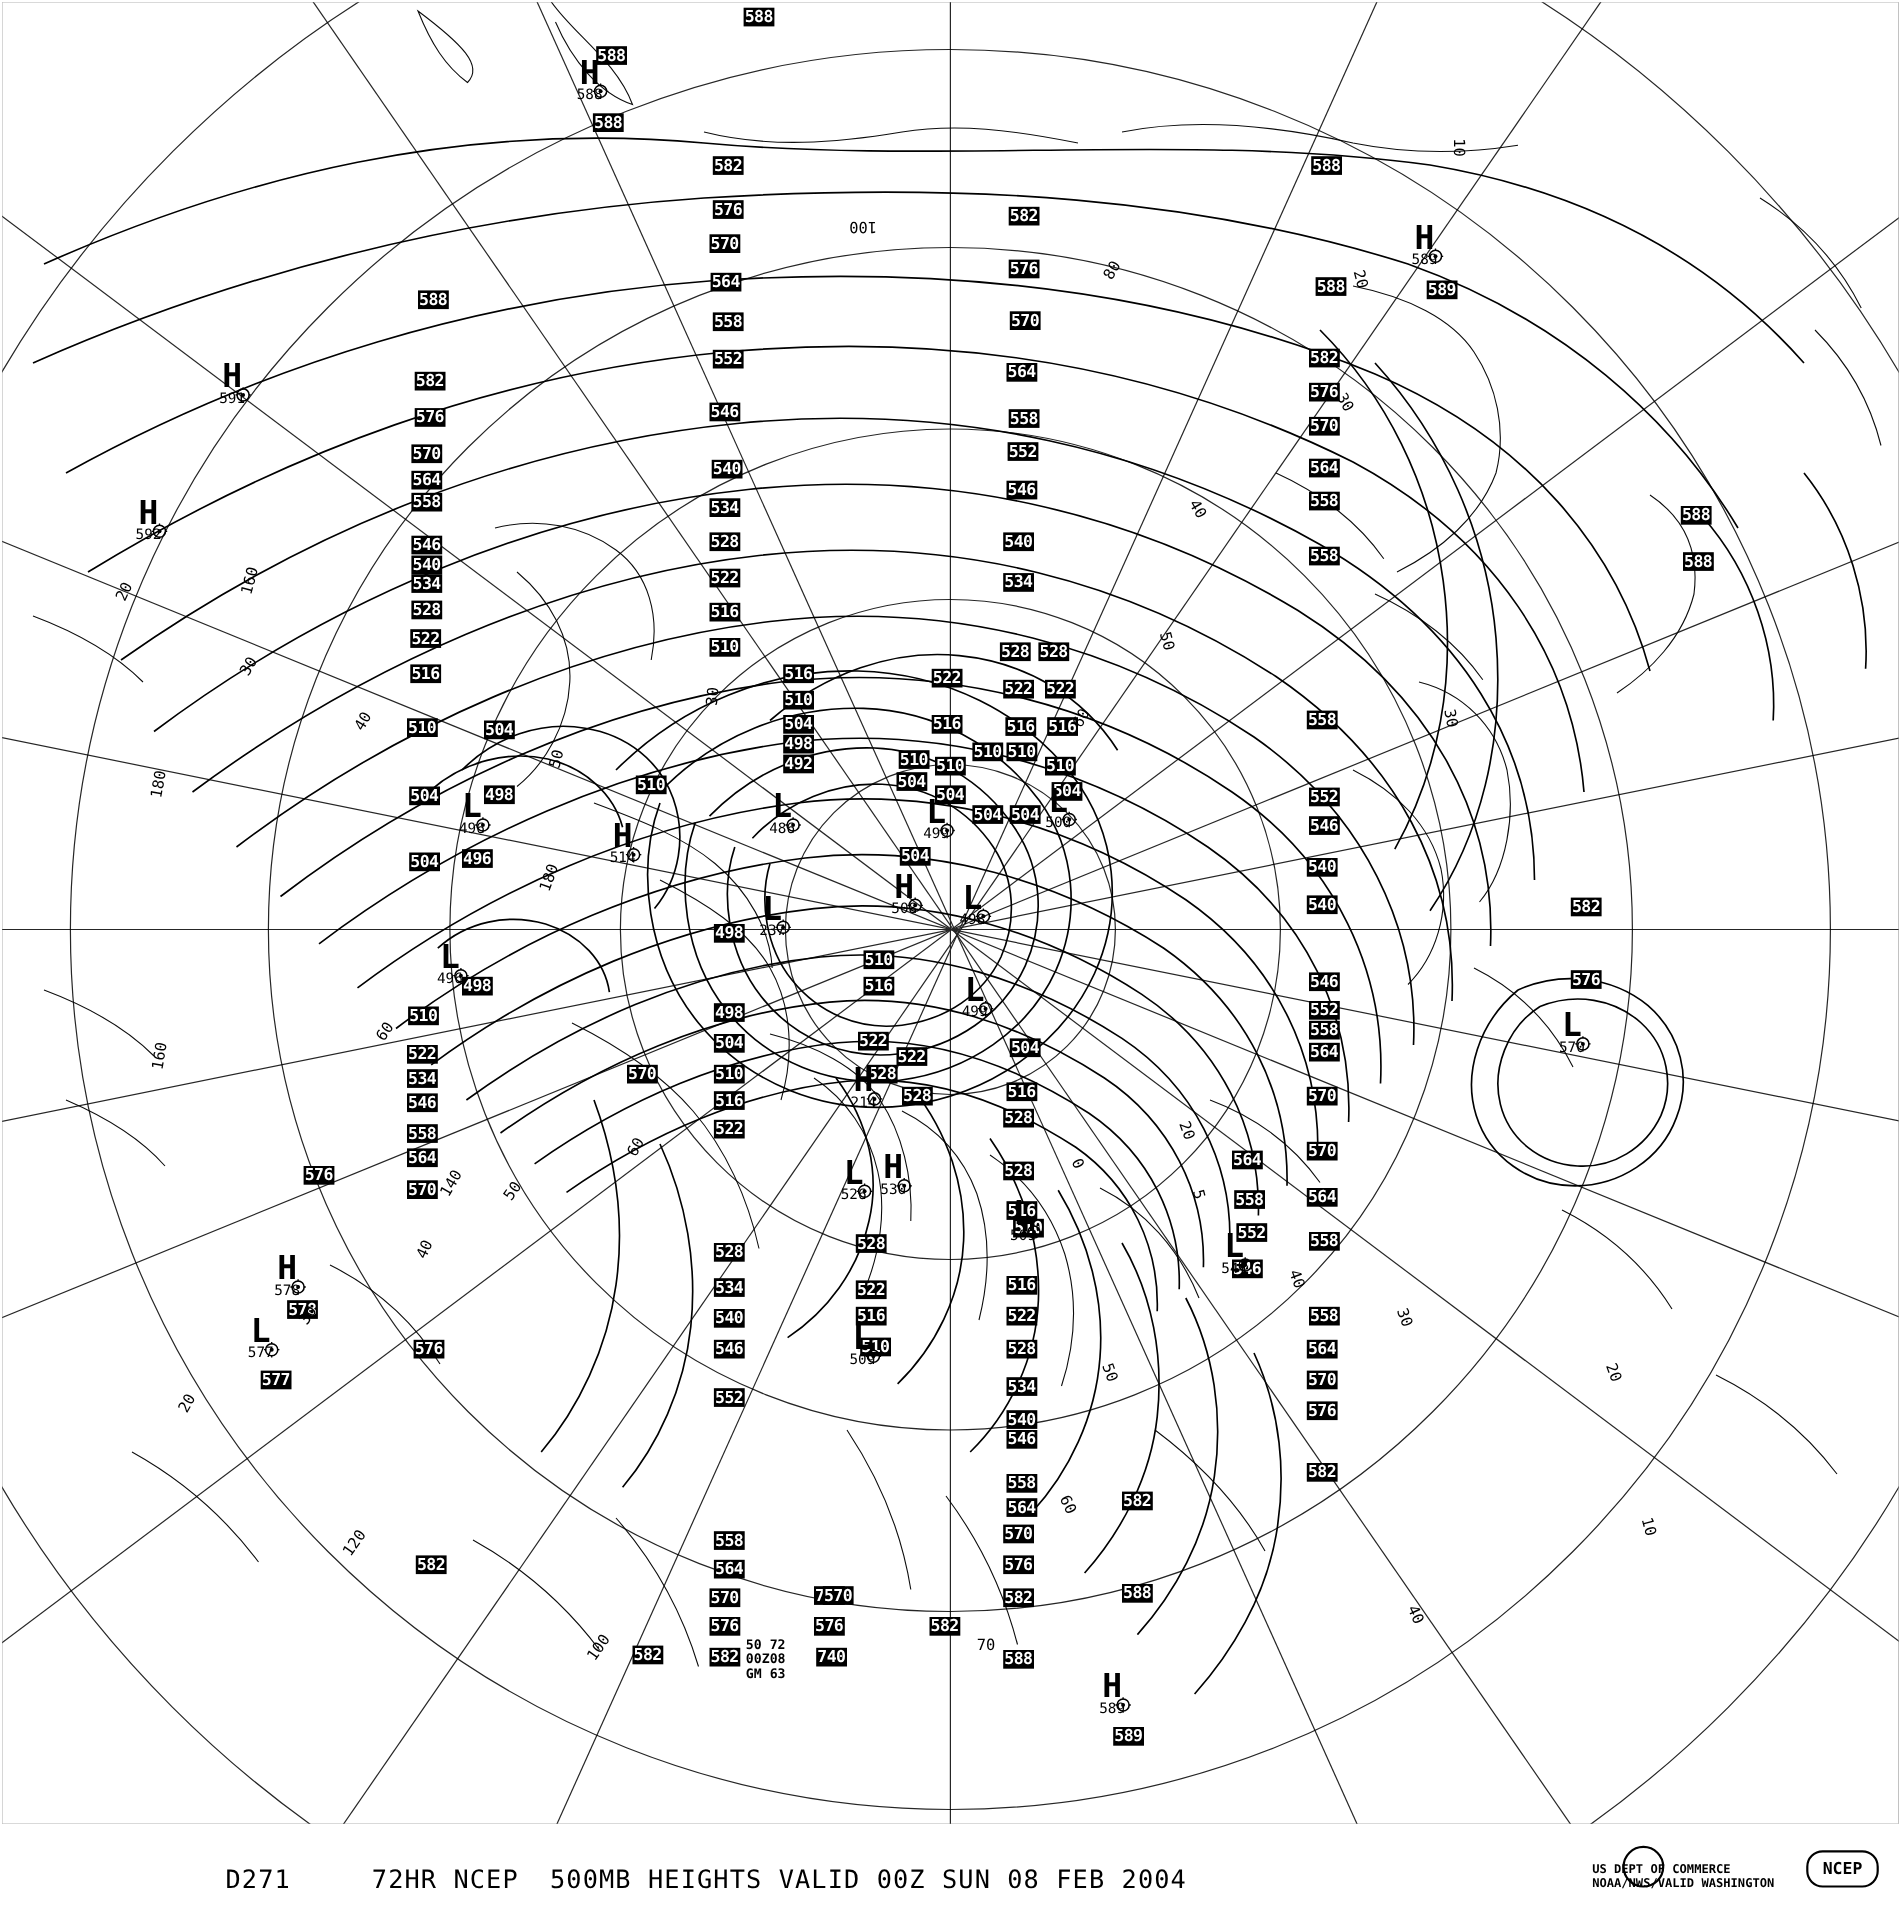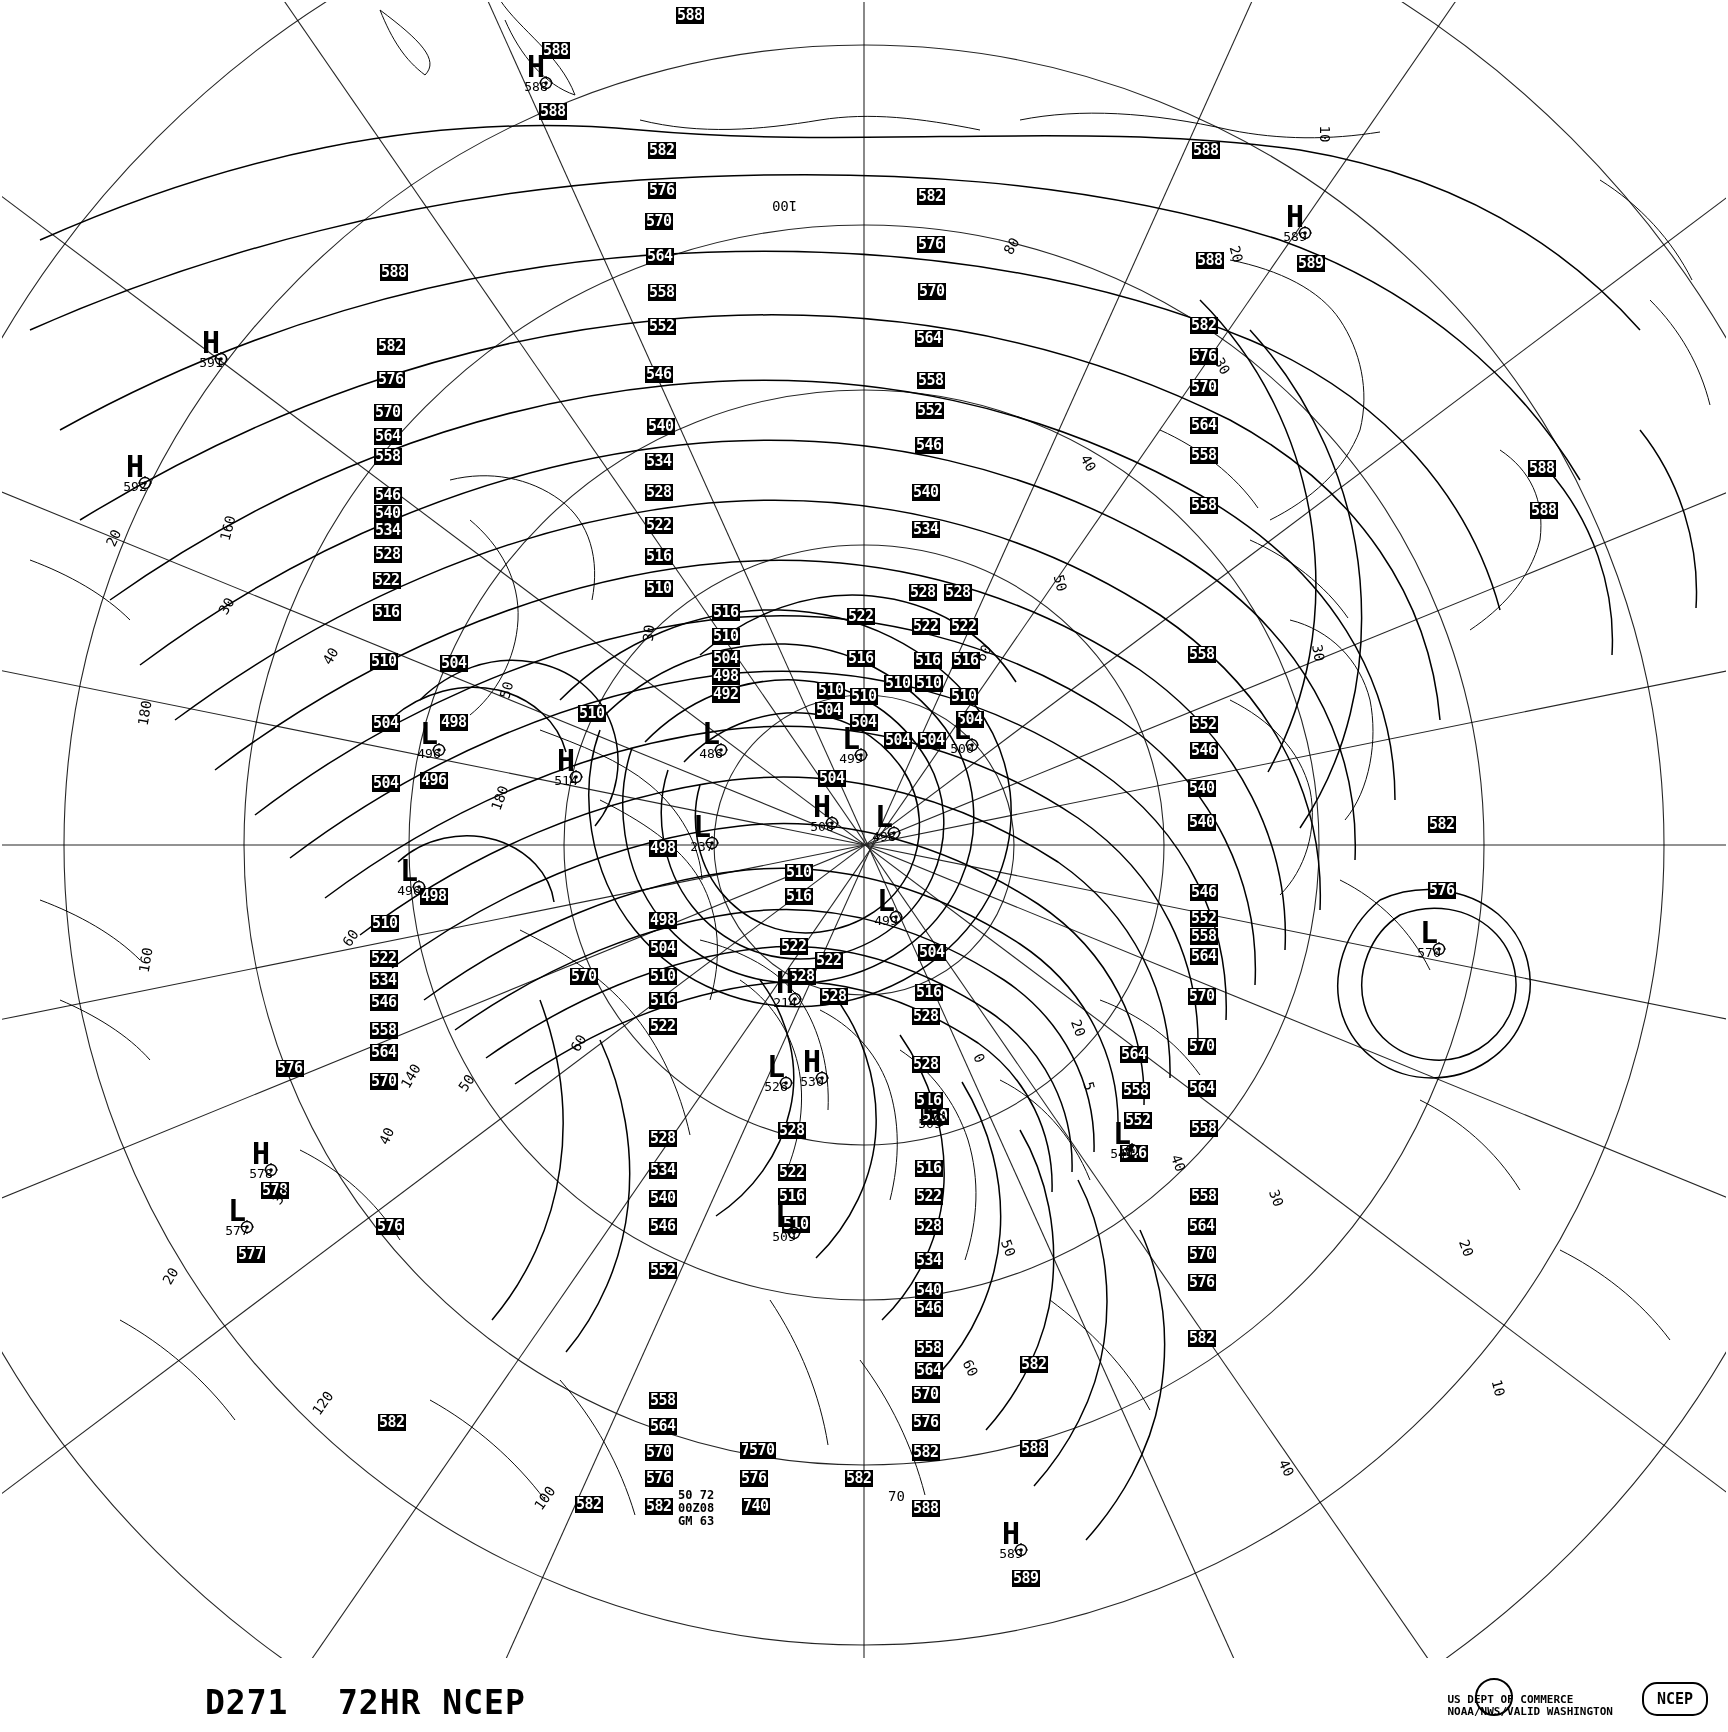--- a/index.html
+++ b/index.html
@@ -5,21 +5,21 @@
   html,body{margin:0;padding:0;background:#fff;}
   body{width:1728px;height:1732px;font-family:"DejaVu Sans Mono",monospace;color:#000;overflow:hidden;}
   #chart{position:relative;width:1728px;height:1732px;background:#fff;}
   #mapsvg{position:absolute;left:0;top:0;width:1728px;height:1660px;}
   .lbl{position:absolute;background:#000;color:#fff;font-family:"DejaVu Sans Mono",monospace;font-size:15px;font-weight:bold;line-height:17px;padding:0 1px;letter-spacing:-0.5px;white-space:nowrap;}
   .hl{position:absolute;text-align:center;font-family:"DejaVu Sans Mono",monospace;}
   .hl .big{font-size:30px;font-weight:bold;line-height:26px;display:block;}
   .hl .val{font-size:13px;line-height:13px;display:block;}
   .glyph{position:absolute;}
   .footer{position:absolute;left:0;bottom:0;width:1728px;height:72px;background:#fff;}
-  .f-text{position:absolute;font-family:"DejaVu Sans Mono",monospace;font-size:33px;font-weight:bold;letter-spacing:1px;bottom:10px;}
+  .f-text{position:absolute;font-family:"DejaVu Sans Mono",monospace;font-size:23px;font-weight:normal;letter-spacing:1px;bottom:10px;}
   .noaa{position:absolute;right:115px;bottom:14px;font-family:"DejaVu Sans Mono",monospace;font-size:11px;line-height:12px;text-align:left;font-weight:bold;}
   .noaa-seal{position:absolute;right:215px;bottom:16px;width:34px;height:34px;border-radius:50%;border:2px solid #000;}
   .ncep{position:absolute;right:20px;bottom:16px;width:62px;height:30px;border-radius:15px;border:2px solid #000;font-size:15px;font-weight:bold;text-align:center;line-height:30px;font-family:"DejaVu Sans Mono",monospace;}
   .stamp{position:absolute;font-family:"DejaVu Sans Mono",monospace;font-size:12px;line-height:13px;font-weight:bold;}
   .gtxt{position:absolute;font-family:"DejaVu Sans Mono",monospace;font-size:14px;color:#000;}
 </style>
 </head>
 <body>
 
 <div id="chart">
@@ -657,20 +657,21 @@
 
   <div class="stamp" style="left:678px;top:1489px;">
     <div>50 72</div>
     <div>00Z08</div>
     <div>GM 63</div>
   </div>
 
   <div class="footer">
     <div class="f-text" style="left:205px;">D271</div>
     <div class="f-text" style="left:338px;">72HR NCEP</div>
+    <div class="f-text" style="left:500px;">500MB HEIGHTS VALID 00Z SUN 08 FEB 2004</div>
 
     <div class="noaa-seal"></div>
     <div class="noaa">
       <div>US DEPT OF COMMERCE</div>
       <div>NOAA/NWS/VALID WASHINGTON</div>
     </div>
     <div class="ncep">NCEP</div>
   </div>
 </div>
 

